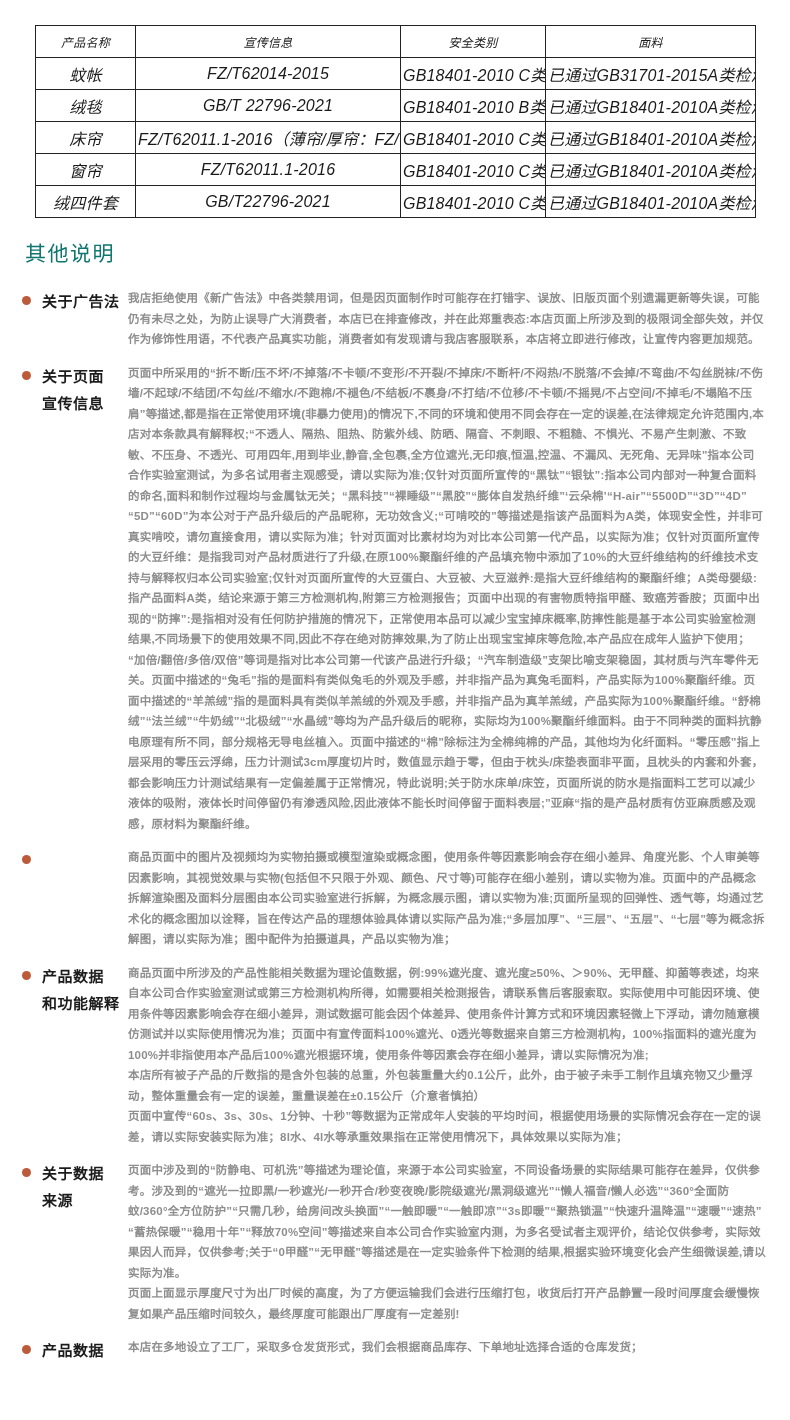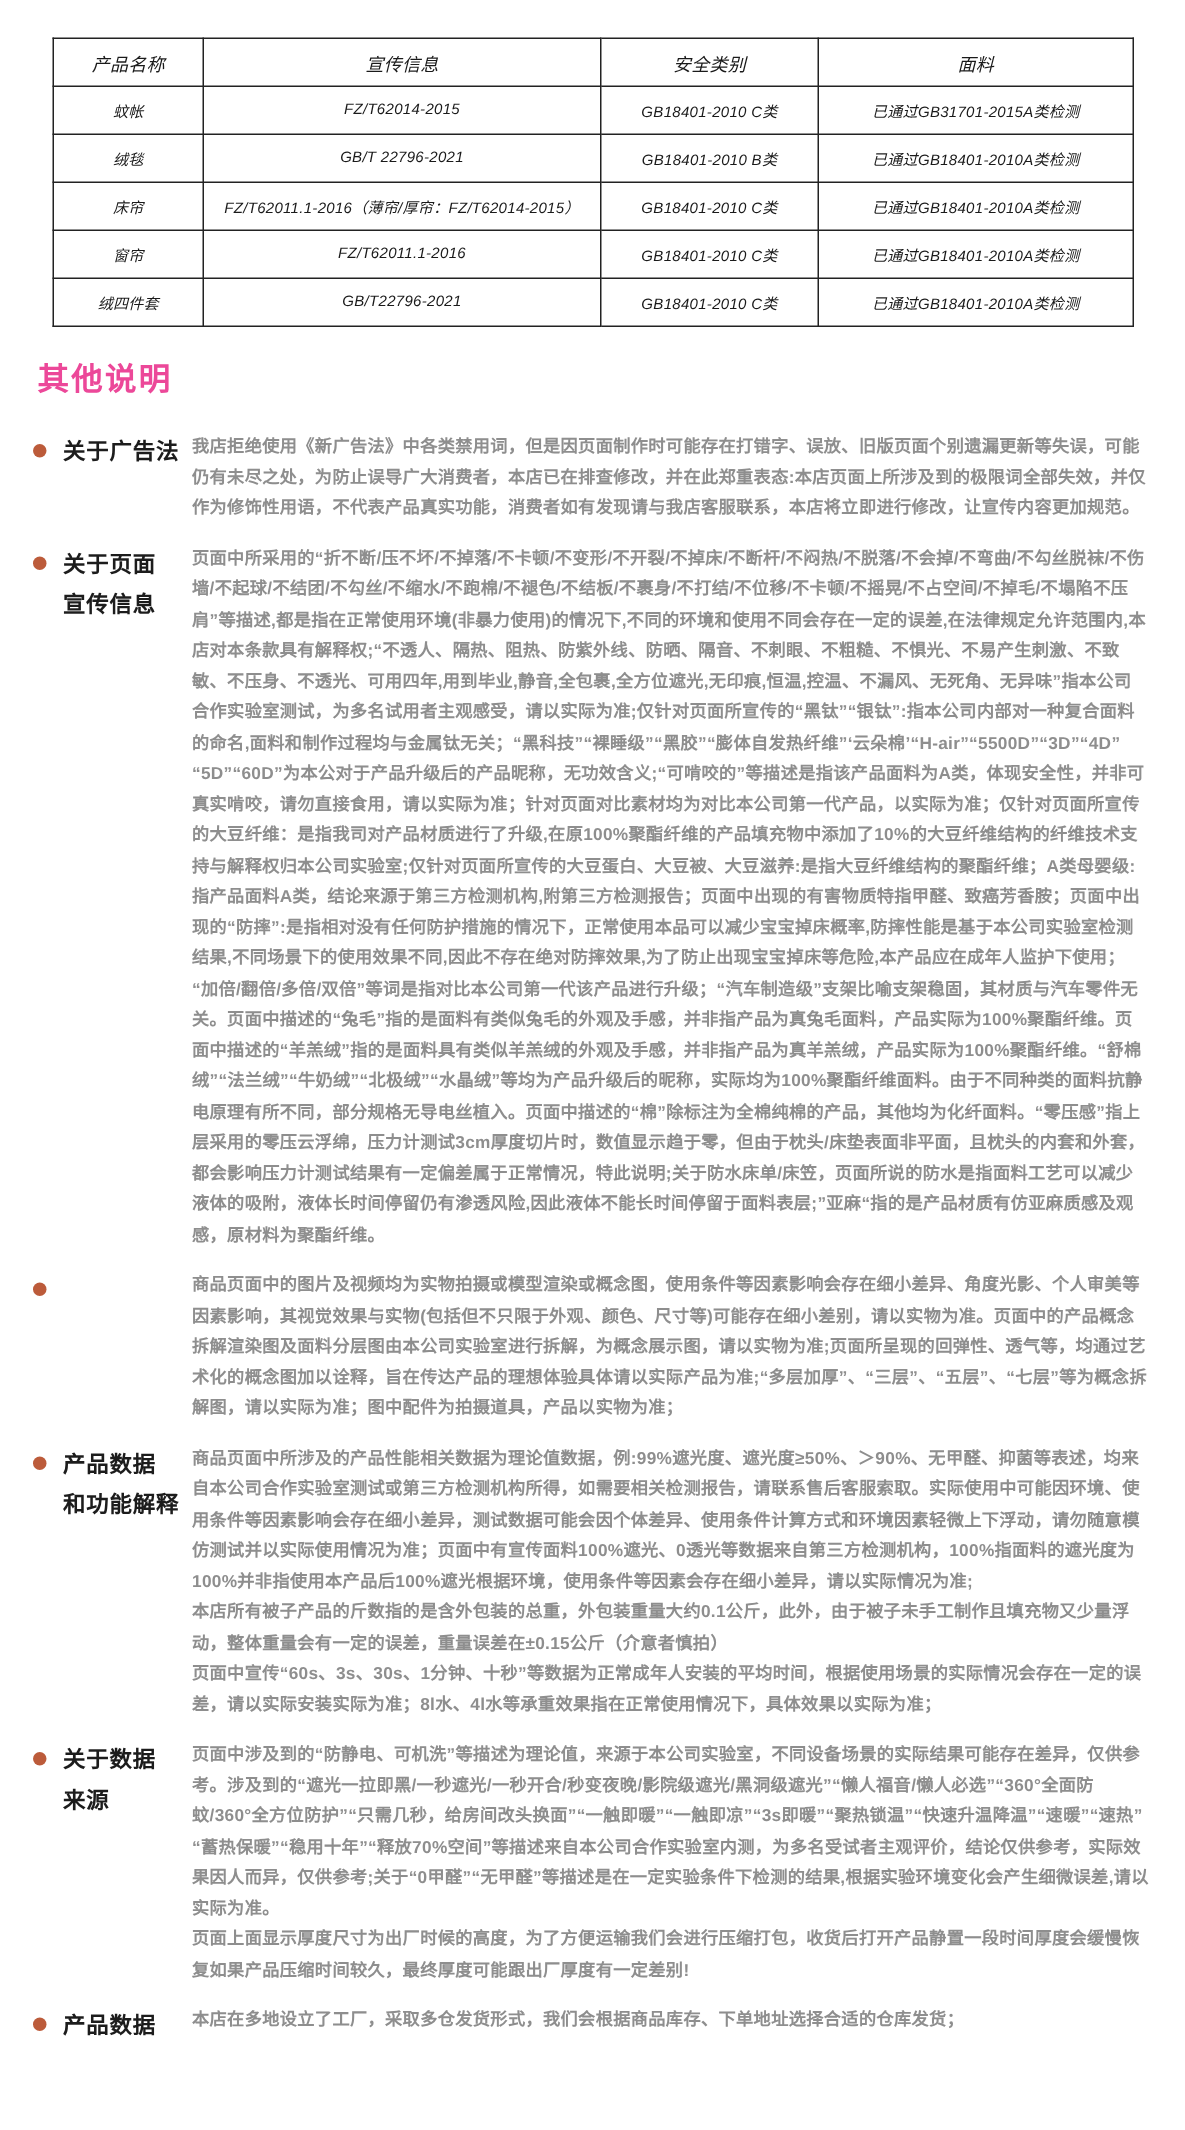--- a/index.html
+++ b/index.html
@@ -13,35 +13,35 @@
   table.std {
     width: 720px;
     border-collapse: collapse;
     table-layout: fixed;
   }
   table.std th, table.std td {
     border: 1px solid #222222;
     height: 31px;
     text-align: center;
     vertical-align: middle;
-    font-size: 10px;
+    font-size: 16px;
     color: #1a1a1a;
     font-weight: normal;
     padding: 0 2px;
     white-space: nowrap;
     overflow: hidden;
     letter-spacing: 0.2px;
   }
   table.std th { font-size: 12px; }
   .heading {
     margin: 22px 0 0 25px;
     font-size: 21px;
     line-height: 28px;
-    font-weight: bold;
-    color: #ec4899;
+    font-weight: normal;
+    color: #0f766e;
     letter-spacing: 1.5px;
   }
   .sections { margin: 20px 24px 0 22px; }
   .section { display: flex; margin-bottom: 13px; }
   .side {
     width: 106px;
     flex-shrink: 0;
     box-sizing: border-box;
     padding-left: 20px;
     position: relative;

